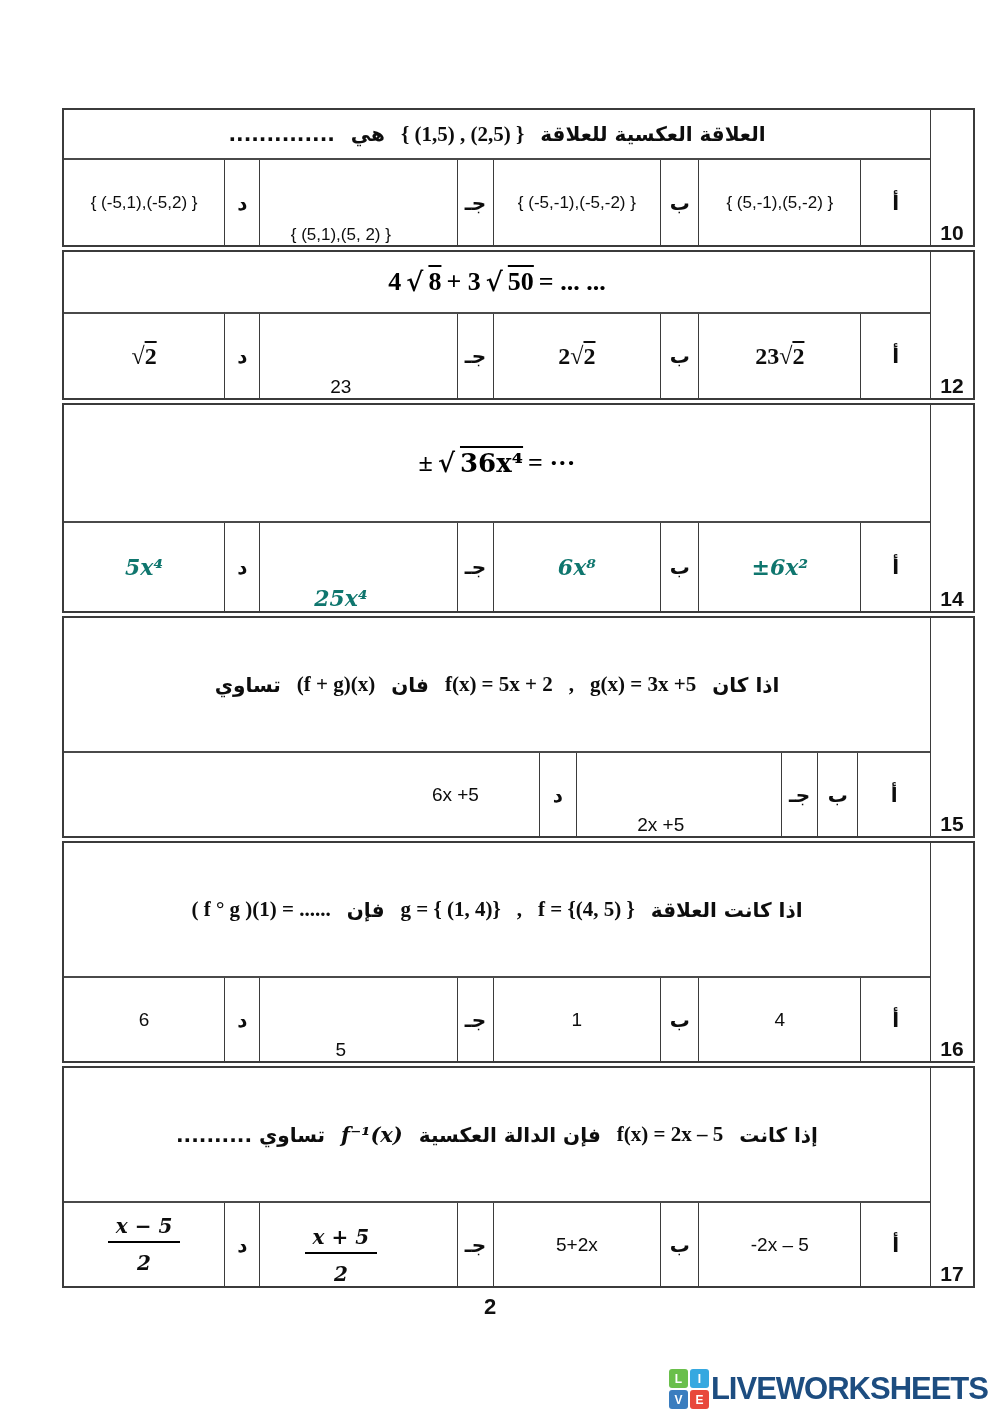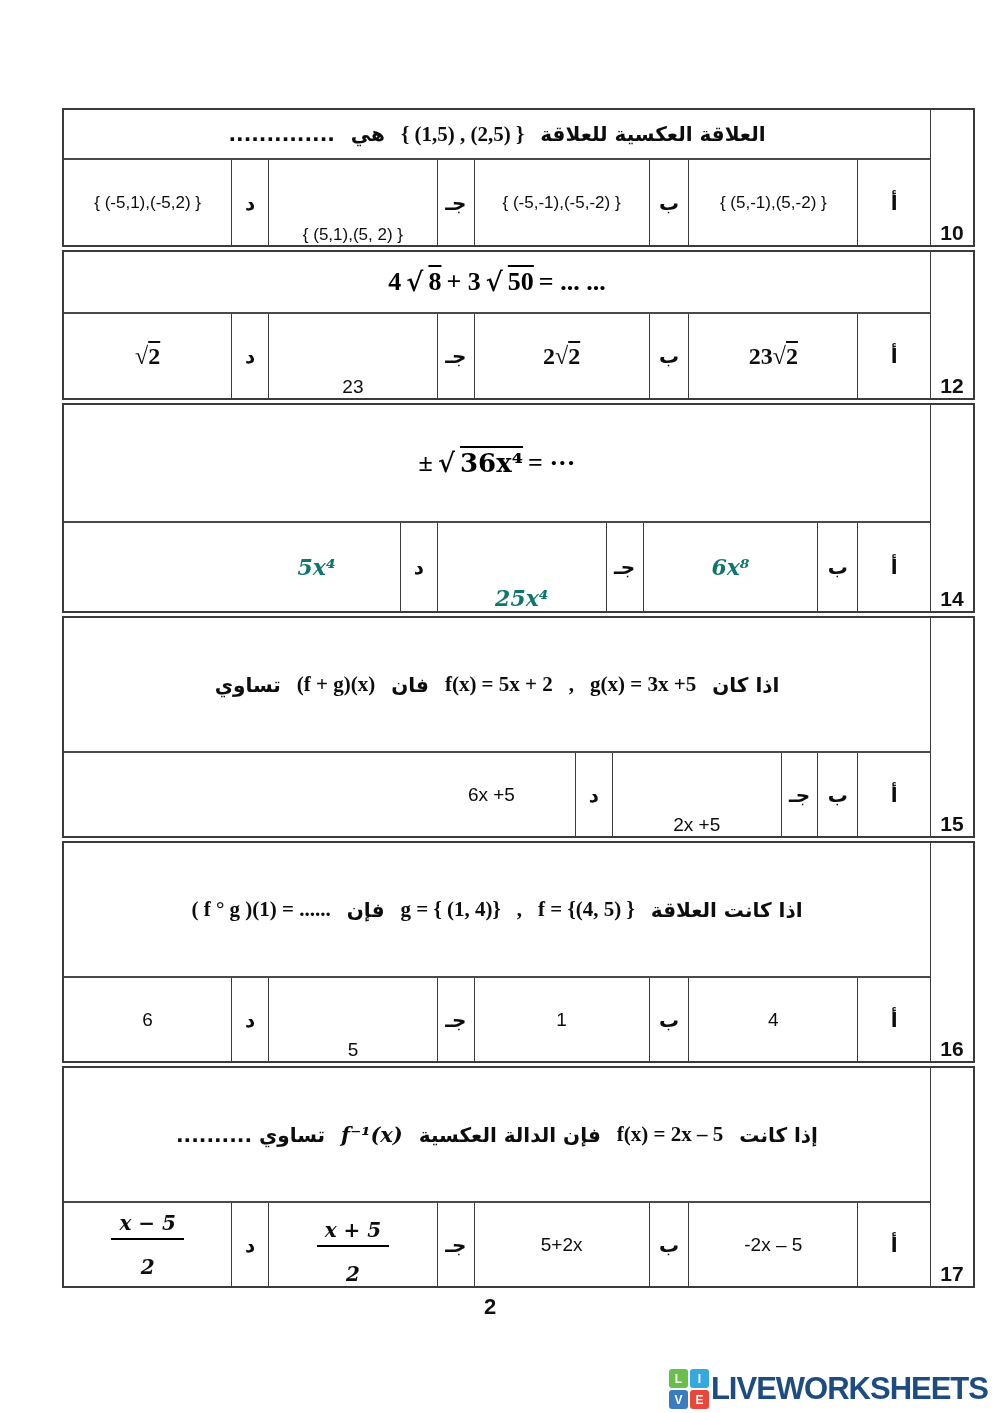--- a/index.html
+++ b/index.html
@@ -26,31 +26,31 @@
   .eq  { direction:ltr; gap:5px; font:bold 26px "Liberation Serif","DejaVu Serif",serif; }
   .eq .sq  { font-family:"DejaVu Serif",serif; }
   .eq .rad { text-decoration:overline; text-decoration-thickness:2px; }
   .eq .radi{ font-family:"DejaVu Serif",serif; }
 
   .cell { border-left:1.5px solid #3b3b3b; display:flex; align-items:center; justify-content:center; }
   .cell:last-child { border-left:none; }
   .letter { font:bold 20px "DejaVu Sans",sans-serif; color:#0d0d0d; }
   .value  { direction:ltr; text-align:center; }
   .c-la{width:8.4%;} .c-va{width:19.5%;} .c-lb{width:4.6%;} .c-vb{width:20.2%;}
-  .c-lj{width:4.25%;} .c-vj{width:19.5%;align-items:flex-end;} .c-ld{width:4.25%;} .c-vd{width:19.3%;}
+  .c-lj{width:4.25%;margin-left:36px;} .c-vj{width:19.5%;align-items:flex-end;} .c-ld{width:4.25%;} .c-vd{width:19.3%;}
 
   .v-sans  { font:17px "Liberation Sans","DejaVu Sans",sans-serif; color:#0d0d0d; }
   .v-sans2 { font:19px "Liberation Sans","DejaVu Sans",sans-serif; color:#0d0d0d; }
   .v-rad   { font:bold 24px "Liberation Serif","DejaVu Serif",serif; color:#0d0d0d; }
   .v-rad .rad { text-decoration:overline; text-decoration-thickness:2px; }
   .v-pow   { font:bold italic 22px "DejaVu Serif",serif; color:#0f766e; }
 
   .frac { display:inline-flex; flex-direction:column; align-items:center;
           font:bold italic 20px "DejaVu Serif",serif; color:#0d0d0d; }
-  .frac .num { padding:0 8px 3px; border-bottom:2px solid #000; margin-bottom:15px; }
+  .frac .num { padding:0 8px 3px; border-bottom:2px solid #000; margin-bottom:8px; }
 
   .pagenum { position:absolute; top:1294px; left:468px; width:44px; text-align:center;
              font:bold 22px "Liberation Sans",sans-serif; color:#111; }
 
   .logo { position:absolute; right:12px; top:1369px; display:flex; align-items:center; gap:2px; }
   .tiles { display:grid; grid-template-columns:19px 19px; grid-auto-rows:19px; gap:2px; }
   .tile { border-radius:3px; display:flex; align-items:center; justify-content:center;
           color:#fff; font:bold 12px "Liberation Sans",sans-serif; }
   .logo-text { font:bold 31px "Liberation Sans",sans-serif; color:#1d4d80; letter-spacing:-1px; }
 </style>
@@ -148,20 +148,23 @@
         <div class="qrow eq" dir="ltr">
           <span>±</span>
             <span class="sq">√</span>
             <span class="rad radi">36x⁴</span>
           <span>= ···</span>
         </div>
         <div class="arow">
           <div class="cell letter c-la">
               <span>أ</span>
             </div>
+          <div class="cell value c-va">
+              <span class="v-pow" dir="ltr">±6x²</span>
+            </div>
           <div class="cell letter c-lb">
               <span>ب</span>
             </div>
           <div class="cell value c-vb">
               <span class="v-pow" dir="ltr">6x⁸</span>
             </div>
           <div class="cell letter c-lj">
               <span>جـ</span>
             </div>
           <div class="cell value c-vj">

